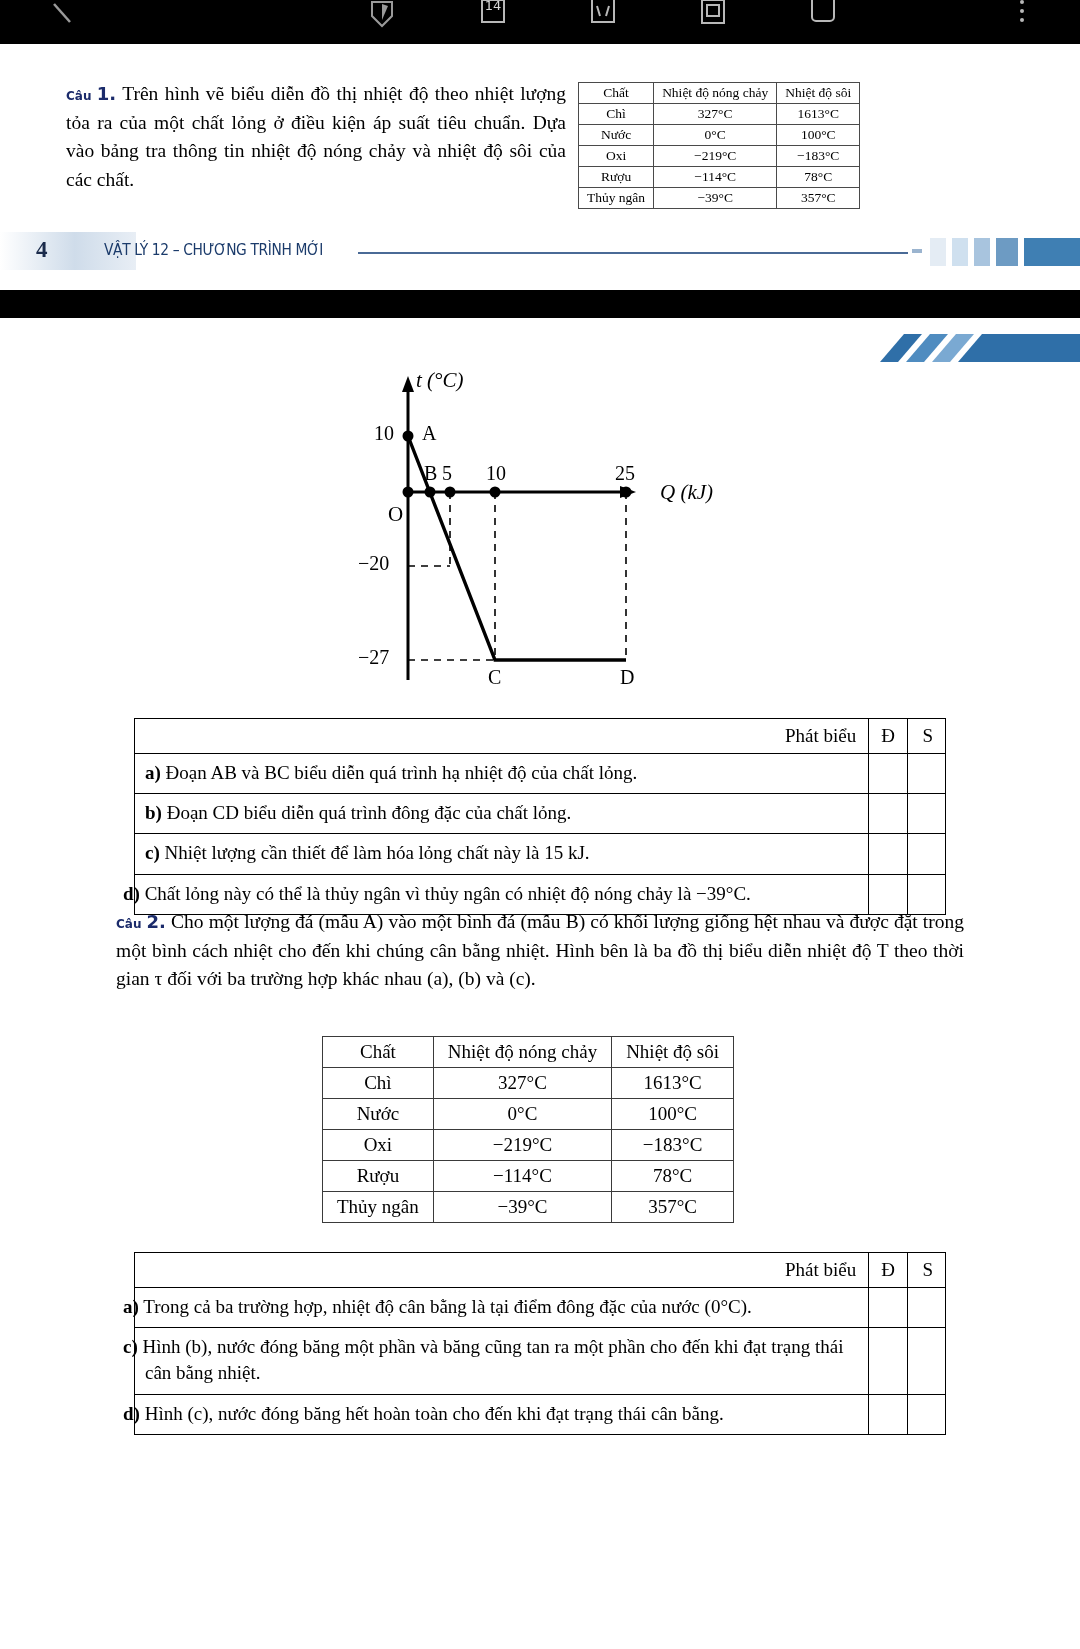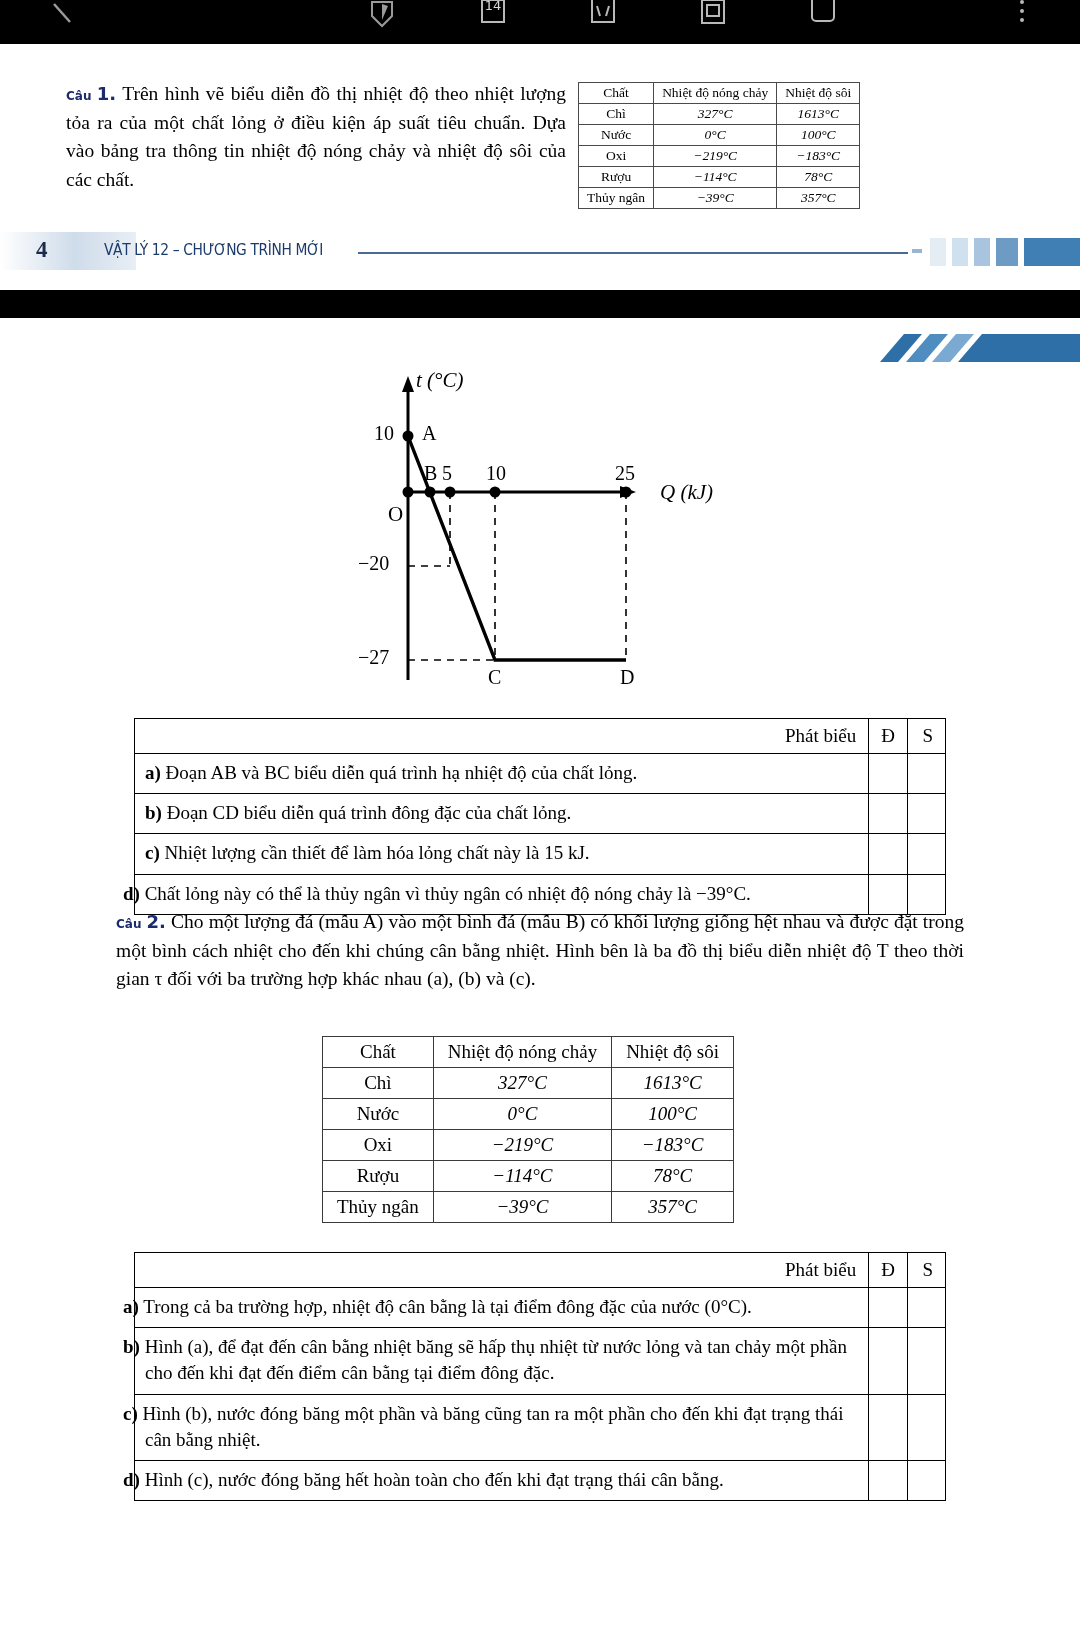--- a/index.html
+++ b/index.html
@@ -45,21 +45,21 @@
     border-collapse: collapse;
     font-size: 13.5px;
   }
   #table-top td, #table-top th {
     border: 1px solid #4a4a4a;
     padding: 2px 8px;
     text-align: center;
     font-weight: normal;
     background: #fff;
   }
-  .it { font-style: italic; }
+  .it { }
 
   
   #footer-bar { position: absolute; left: 0; top: 188px; width: 1080px; height: 40px; }
   #footer-num-bg {
     position: absolute; left: 0; top: 0; width: 136px; height: 38px;
     background: linear-gradient(to right,#ffffff 0%, #cfdcea 55%, #e8eef5 100%);
   }
   #footer-num {
     position: absolute; left: 36px; top: 5px;
     font-family: "Liberation Serif", serif; font-weight: bold;
@@ -384,26 +384,20 @@
       </tr>
     </thead>
     <tbody>
       <tr>
         <td class="txt hang"><span class="lbl">a)</span>
           <span>Trong cả ba trường hợp, nhiệt độ cân bằng là tại điểm đông đặc của nước (0°C).</span></td>
         <td class="mark-col"></td>
         <td class="mark-col"></td>
       </tr>
       <tr>
-        <td class="txt hang"><span class="lbl">b)</span>
-          <span>Hình (a), để đạt đến cân bằng nhiệt băng sẽ hấp thụ nhiệt từ nước lỏng và tan chảy một phần cho đến khi đạt đến điểm cân bằng tại điểm đông đặc.</span></td>
-        <td class="mark-col"></td>
-        <td class="mark-col"></td>
-      </tr>
-      <tr>
         <td class="txt hang"><span class="lbl">c)</span>
           <span>Hình (b), nước đóng băng một phần và băng cũng tan ra một phần cho đến khi đạt trạng thái cân bằng nhiệt.</span></td>
         <td class="mark-col"></td>
         <td class="mark-col"></td>
       </tr>
       <tr>
         <td class="txt hang"><span class="lbl">d)</span>
           <span>Hình (c), nước đóng băng hết hoàn toàn cho đến khi đạt trạng thái cân bằng.</span></td>
         <td class="mark-col"></td>
         <td class="mark-col"></td>

